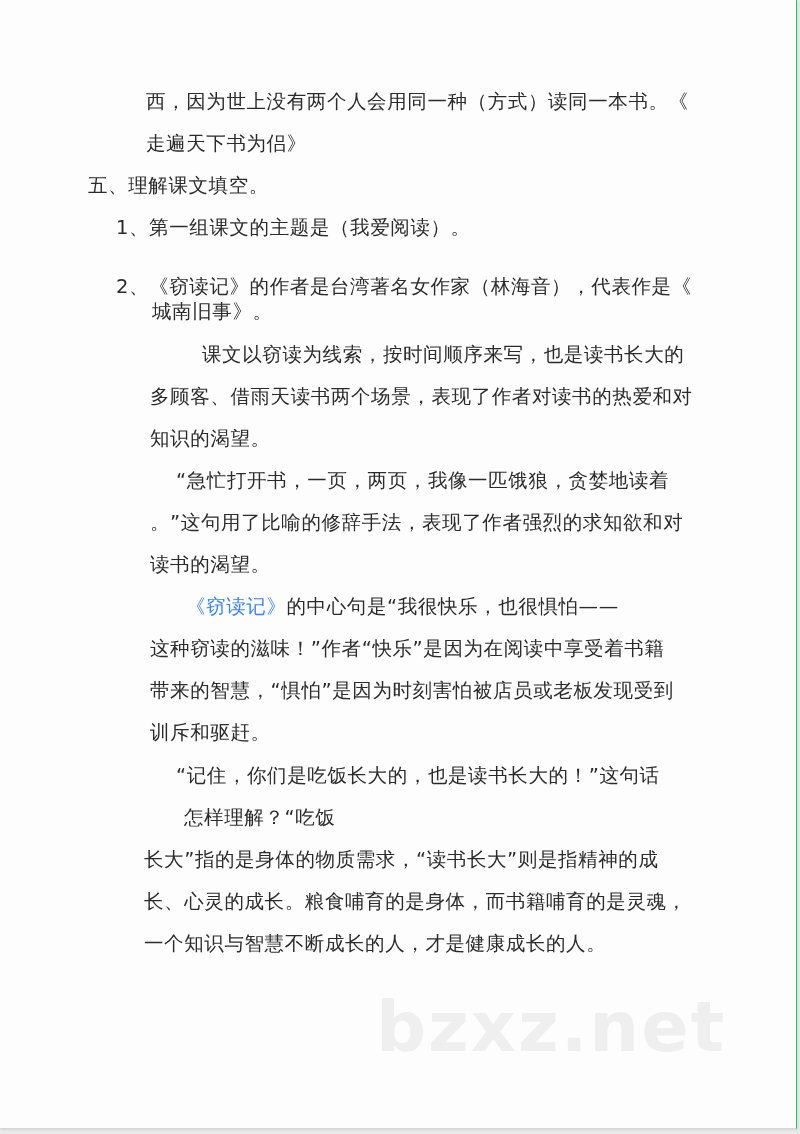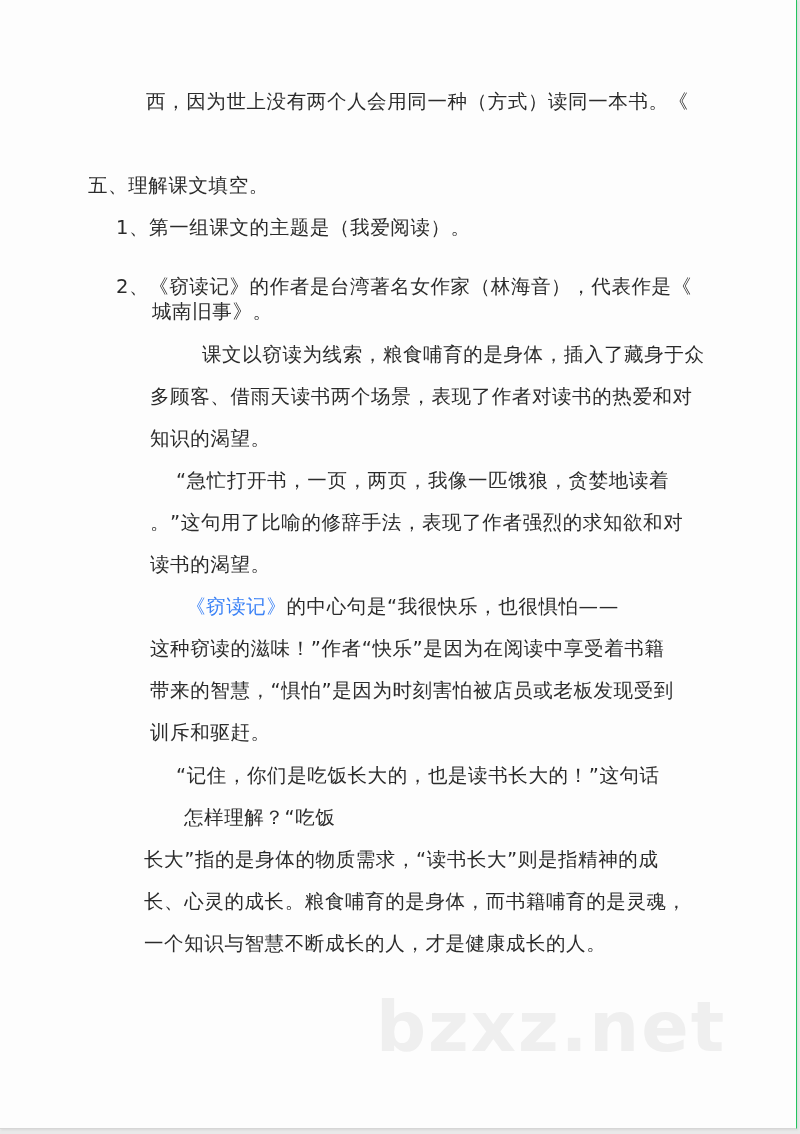--- a/index.html
+++ b/index.html
@@ -47,28 +47,29 @@
       line-height: 70px;
       user-select: none;
     }
   </style>
 </head>
 <body>
 
 <div class="page">
 
   <div class="line" style="left:146px; top:90px;">西，因为世上没有两个人会用同一种（方式）读同一本书。《</div>
+  <div class="line" style="left:146px; top:132px;">走遍天下书为侣》</div>
 
   <div class="line" style="left:88px; top:174px;font-family:Liberation Serif, serif;">五、理解课文填空。</div>
 
   <div class="line" style="left:116px; top:216px;">1、第一组课文的主题是（我爱阅读）。</div>
   <div class="line" style="left:116px; top:275px;">2、《窃读记》的作者是台湾著名女作家（林海音），代表作是《</div>
   <div class="line" style="left:152px; top:300px;">城南旧事》。</div>
 
-  <div class="line" style="left:202px; top:343px;">课文以窃读为线索，粮食哺育的是身体，插入了藏身于众</div>
+  <div class="line" style="left:202px; top:343px;">课文以窃读为线索，按时间顺序来写，也是读书长大的</div>
   <div class="line" style="left:150px; top:385px;">多顾客、借雨天读书两个场景，表现了作者对读书的热爱和对</div>
   <div class="line" style="left:150px; top:427px;">知识的渴望。</div>
 
   <div class="line" style="left:176px; top:469px;">“急忙打开书，一页，两页，我像一匹饿狼，贪婪地读着</div>
   <div class="line" style="left:150px; top:511px;text-align:right;">。”这句用了比喻的修辞手法，表现了作者强烈的求知欲和对</div>
   <div class="line" style="left:150px; top:553px;">读书的渴望。</div>
 
   <div class="line" style="left:186px; top:595px;">
     <span class="blue">《窃读记》</span><span>的中心句是“我很快乐，也很惧怕——</span>
   </div>

